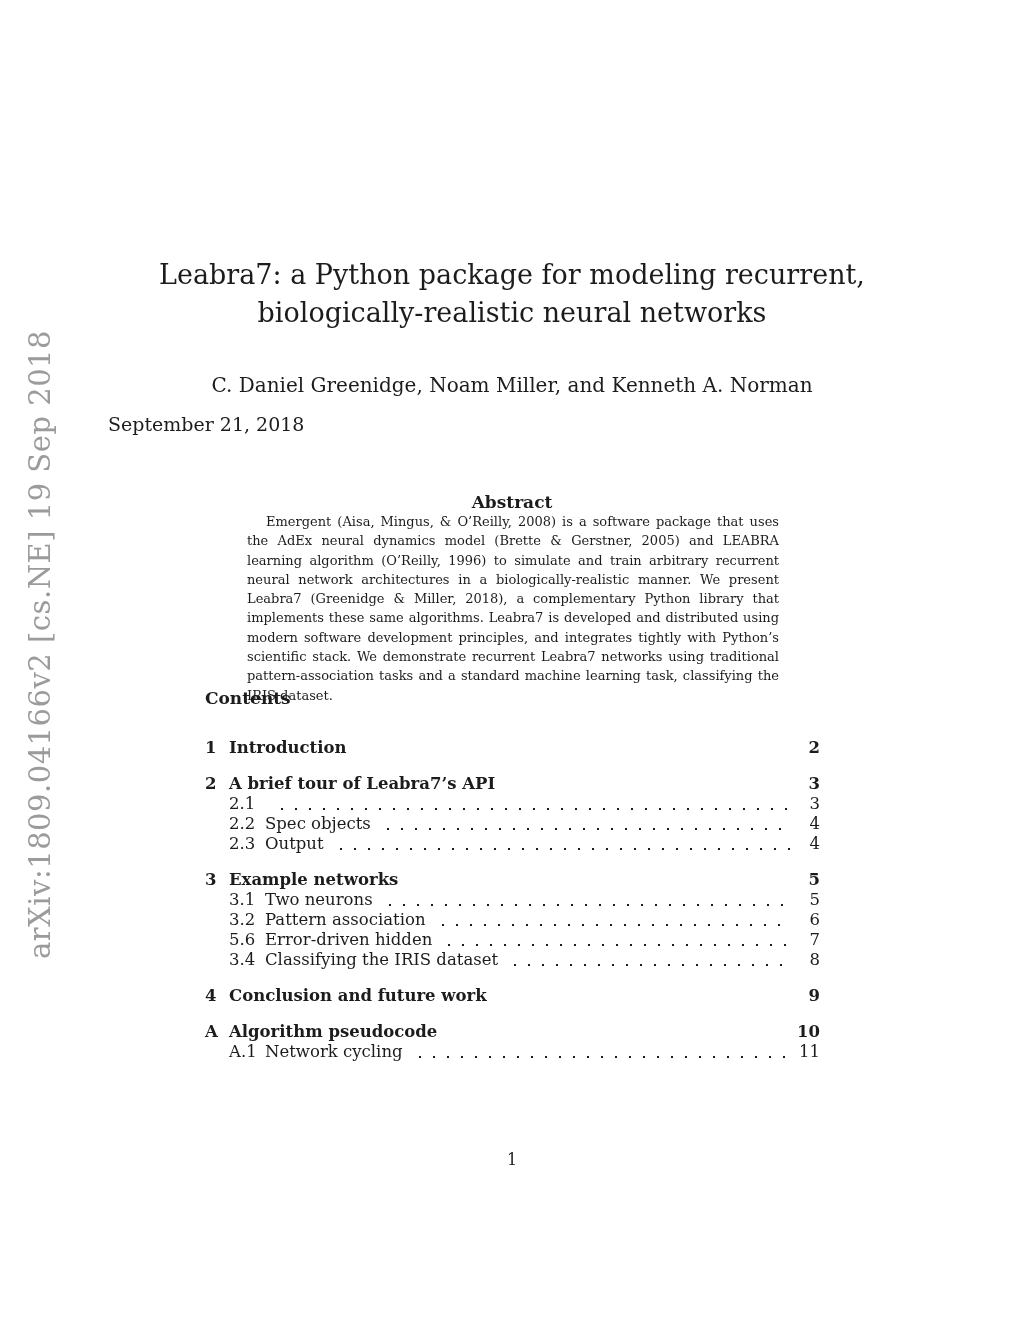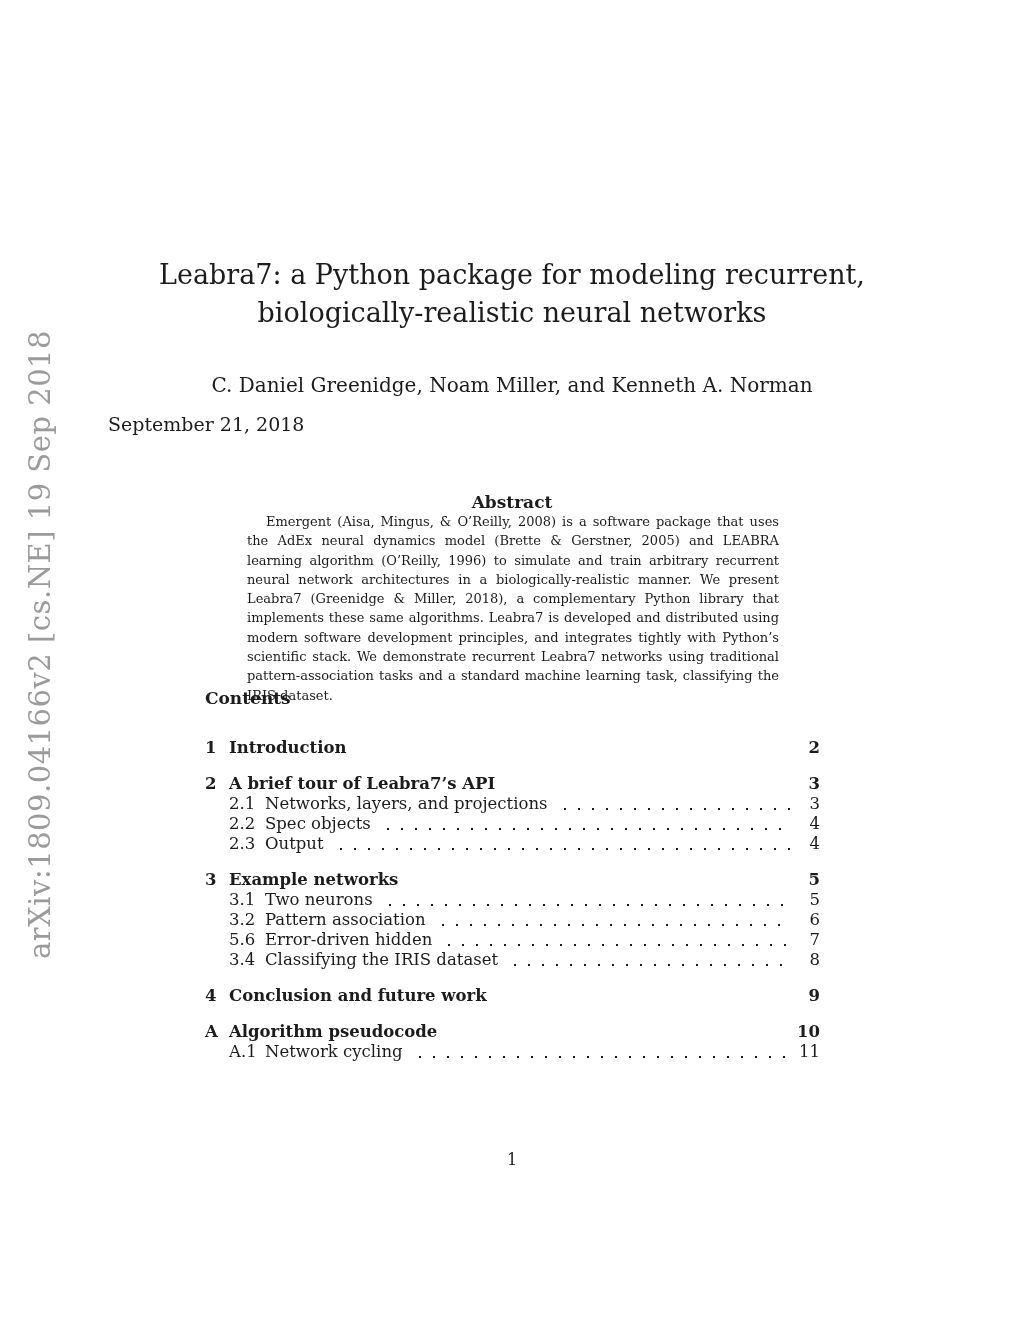--- a/index.html
+++ b/index.html
@@ -161,21 +161,20 @@
       <span class="toc-page">2</span>
     </div>
       <div class="toc-row lvl1">
       <span class="toc-num">2</span>
       <span class="toc-label">A brief tour of Leabra7’s API</span>
       <span class="toc-dots"></span>
       <span class="toc-page">3</span>
     </div>
       <div class="toc-row lvl2">
       <span class="toc-num">2.1</span>
-      <span class="toc-label">Networks, layers, and projections</span>
       <span class="toc-dots"></span>
       <span class="toc-page">3</span>
     </div>
       <div class="toc-row lvl2">
       <span class="toc-num">2.2</span>
       <span class="toc-label">Spec objects</span>
       <span class="toc-dots"></span>
       <span class="toc-page">4</span>
     </div>
       <div class="toc-row lvl2">

